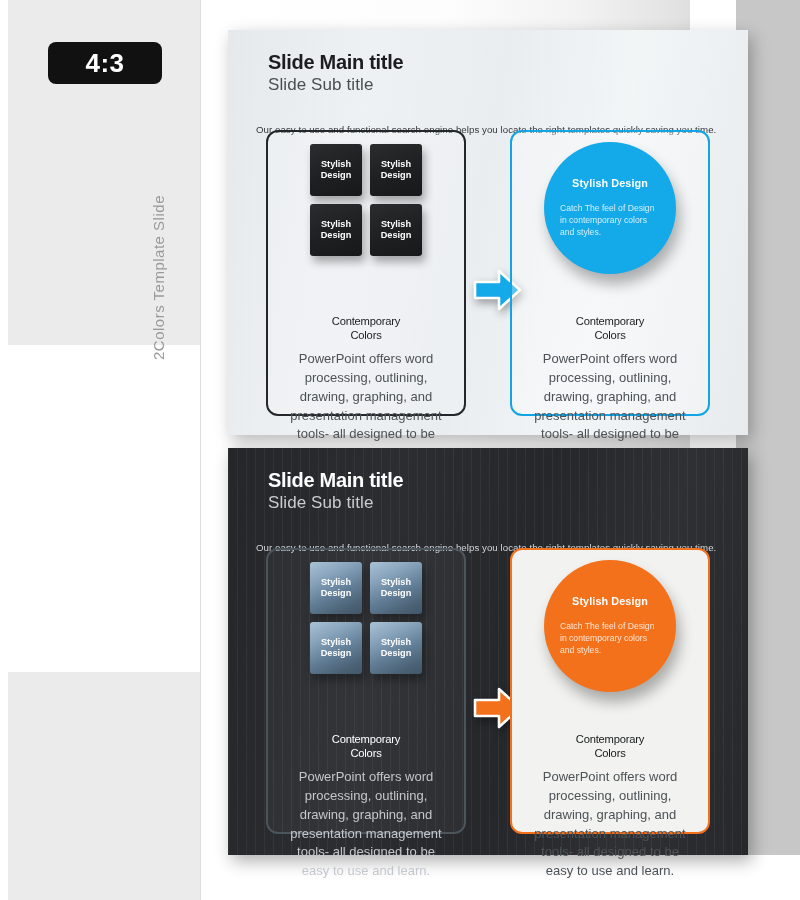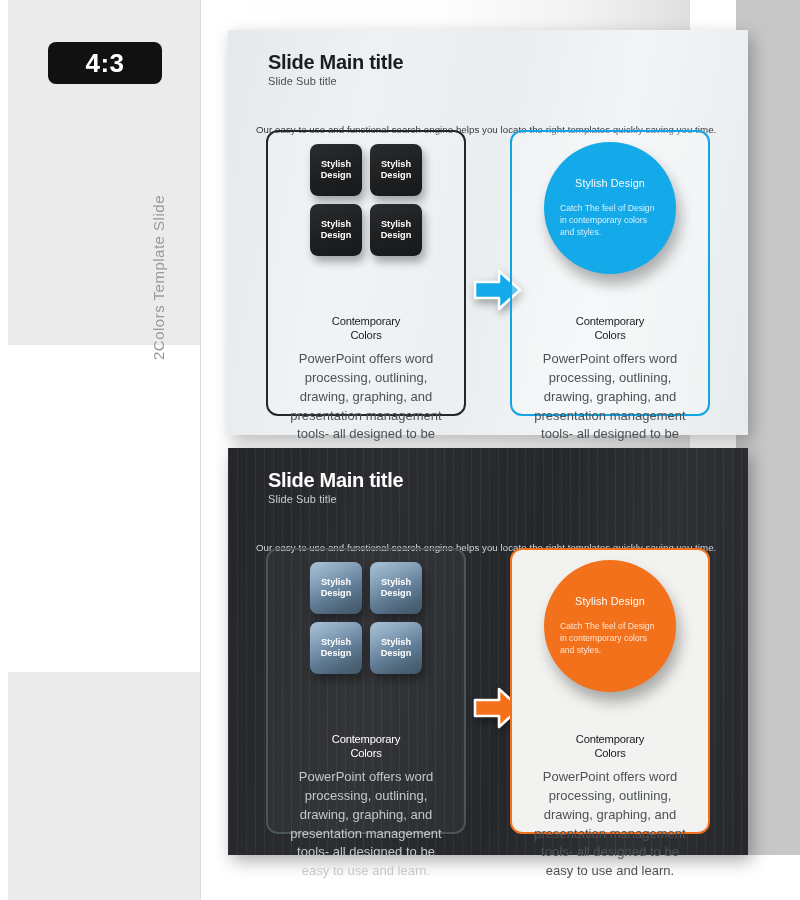--- a/index.html
+++ b/index.html
@@ -57,21 +57,21 @@
     background:linear-gradient(100deg,#24262a 0%,#2b2d31 30%,#25272b 55%,#2e3034 78%,#26282c 100%);
     box-shadow:4px 6px 16px rgba(0,0,0,.32);
   }
   .slide-stripes{
     position:absolute;inset:0;pointer-events:none;
     background:repeating-linear-gradient(90deg,rgba(255,255,255,.05) 0 1px,rgba(0,0,0,0) 1px 9px);
   }
 
   .s-head{position:absolute;left:28px;top:22px;margin-left:12px;}
   .s-title{font-size:20px;font-weight:bold;letter-spacing:-.3px;line-height:1.05;}
-  .s-sub{font-size:11px;margin-top:2px;letter-spacing:.1px;}
+  .s-sub{font-size:17px;margin-top:2px;letter-spacing:.1px;}
   .s-lead{position:absolute;left:28px;top:94px;font-size:9.7px;letter-spacing:.05px;}
 
   #slide-light .s-title{color:#1b1d1f;}
   #slide-light .s-sub{color:#4a4e52;}
   #slide-light .s-lead{color:#33383c;}
   #slide-dark .s-title{color:#ffffff;}
   #slide-dark .s-sub{color:#c9ccd0;}
   #slide-dark .s-lead{color:#d2d5d9;}
 
   
@@ -81,21 +81,21 @@
 
   #slide-light .panel-left{border:2px solid #23272b;background:rgba(255,255,255,.16);}
   #slide-light .panel-right{border:2px solid #12a5e6;background:rgba(255,255,255,.3);}
   #slide-dark .panel-left{border:2px solid #4c545c;background:rgba(255,255,255,.035);}
   #slide-dark .panel-right{border:2px solid #f4711c;background:#f2f2f0;}
 
   
   .tiles{position:absolute;left:50%;transform:translateX(-50%);top:12px;
     display:grid;grid-template-columns:52px 52px;grid-template-rows:52px 52px;gap:8px;}
   .tile{
-    border-radius:8px;display:flex;flex-direction:column;
+    border-radius:3px;display:flex;flex-direction:column;
     align-items:center;justify-content:center;
     font-size:9.2px;font-weight:bold;line-height:1.22;text-align:center;
     color:#ffffff;box-shadow:3px 6px 9px rgba(0,0,0,.32);
   }
   #slide-light .tile{background:linear-gradient(160deg,#2a2c2e 0%,#1d1f21 55%,#161819 100%);}
   #slide-dark .tile{background:linear-gradient(155deg,#a9c2d6 0%,#7e9bb4 32%,#5b7par 55%,#51677d 72%,#44596c 100%);
     background:linear-gradient(155deg,#a9c2d6 0%,#86a2ba 30%,#5f7b93 60%,#4a6073 85%,#42576a 100%);}
 
   .panel-heading{
     position:absolute;left:0;right:0;top:182px;text-align:center;
@@ -112,21 +112,21 @@
   #slide-dark .panel-right .panel-heading{color:#17191b;}
   #slide-dark .panel-right .panel-body{color:#4d5256;}
 
   
   .circle{
     position:absolute;left:50%;transform:translateX(-50%);top:10px;
     width:132px;height:132px;border-radius:50%;
     display:flex;flex-direction:column;align-items:center;justify-content:center;
     box-shadow:4px 10px 14px rgba(0,0,0,.30);
   }
-  .circle-title{font-size:10.8px;font-weight:normal;color:#ffffff;letter-spacing:.1px;}
+  .circle-title{font-size:10.8px;font-weight:bold;color:#ffffff;letter-spacing:.1px;}
   .circle-body{margin-top:14px;font-size:8.6px;line-height:1.38;text-align:left;
     color:rgba(255,255,255,.82);padding:0 16px;}
   #circle-blue{background:#14a9e8;}
   #circle-orange{background:#f4711c;}
 
   
   .arrow{position:absolute;left:241px;top:232px;width:56px;height:56px;}
   .arrow svg{display:block;filter:drop-shadow(2px 4px 4px rgba(0,0,0,.35));}
 </style>
 </head>

